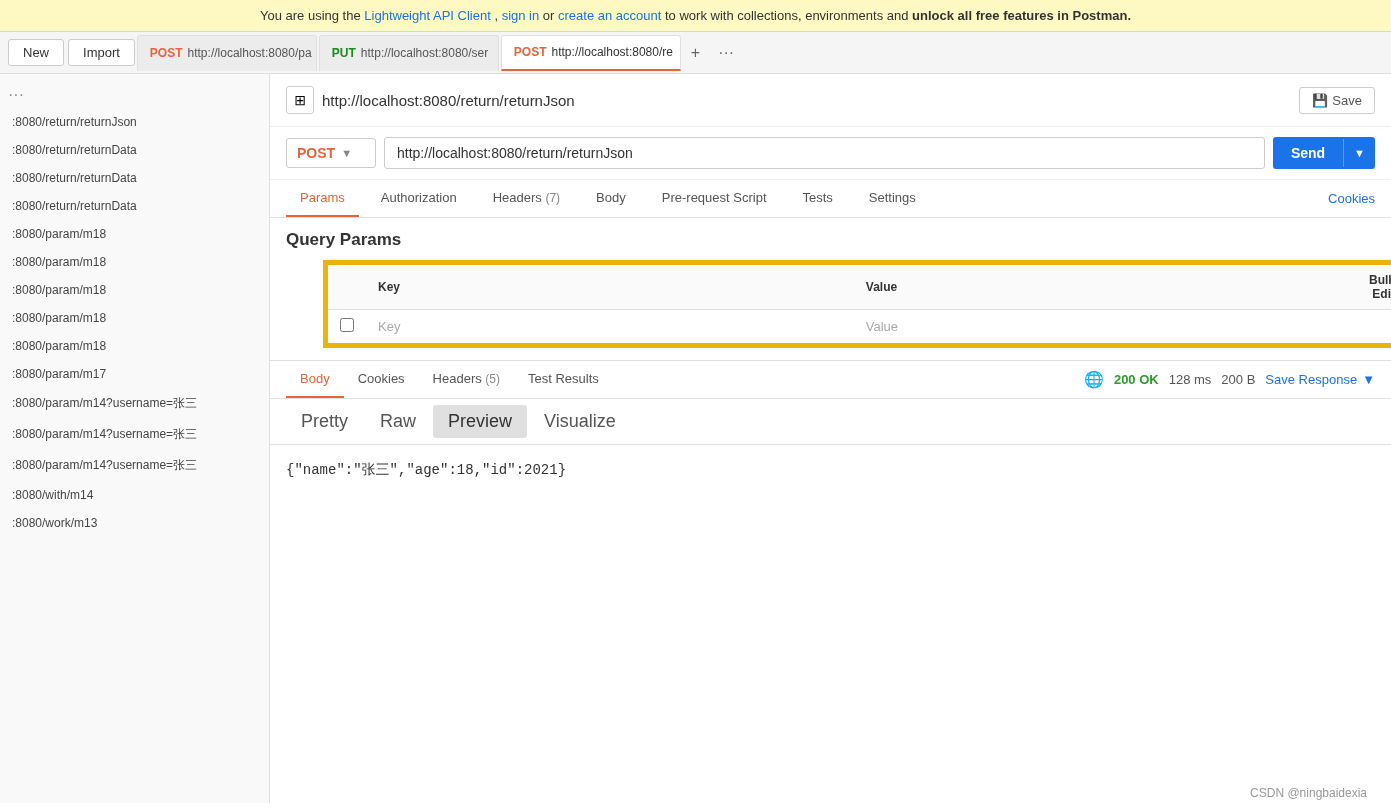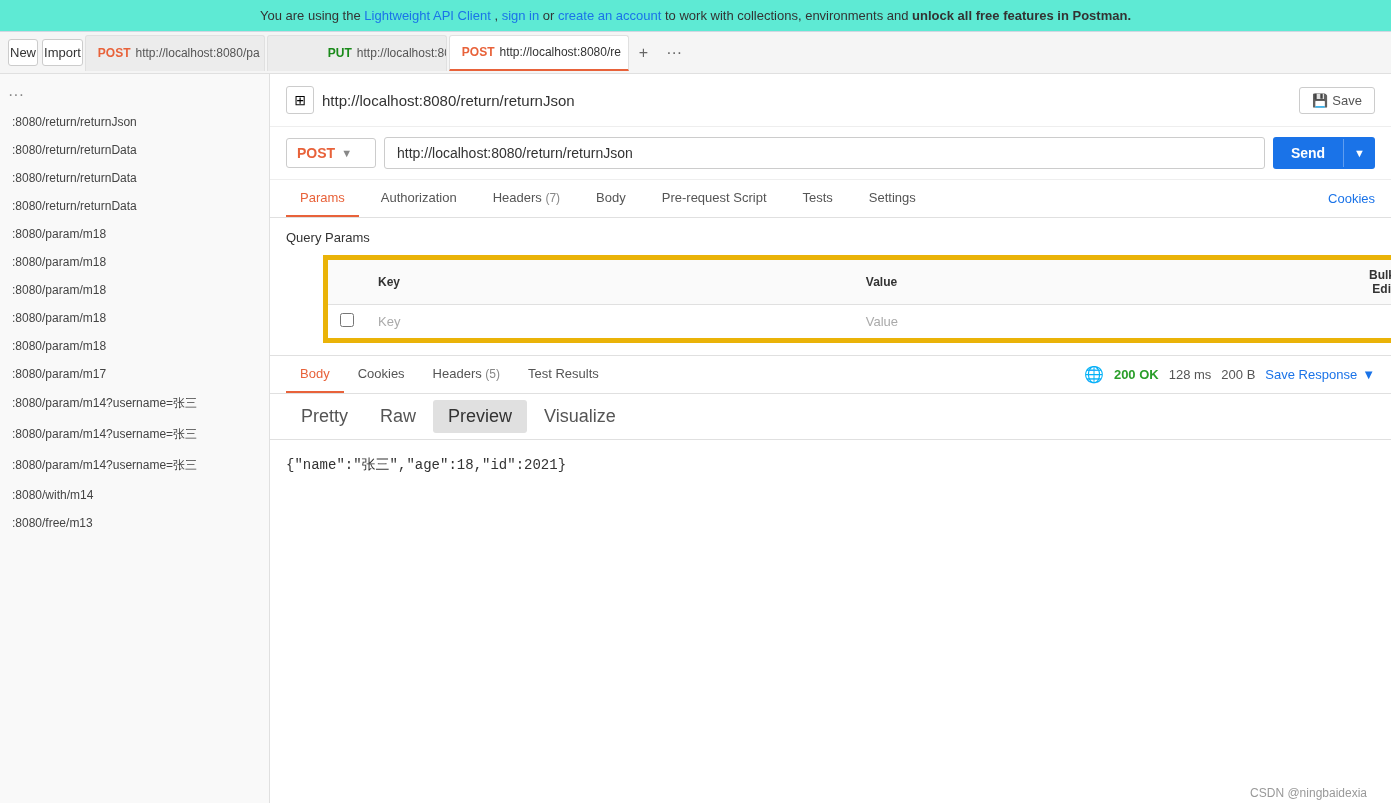--- a/index.html
+++ b/index.html
@@ -1,40 +1,40 @@
 <!DOCTYPE html>
 <html><head>
   <meta charset="utf-8">
   <style>
     * { box-sizing: border-box; margin: 0; padding: 0; }
     body { font-family: -apple-system, BlinkMacSystemFont, 'Segoe UI', Arial, sans-serif; font-size: 13px; background: #fff; overflow: hidden; }
 
     .top-banner {
-      background: #5eead4;
+      background: #fef9c3;
       padding: 8px 16px;
       text-align: center;
       font-size: 13px;
       color: #333;
       border-bottom: 1px solid #d0d7e2;
     }
     .top-banner a { color: #1a73e8; text-decoration: none; }
     .top-banner strong { font-weight: 600; }
 
     .app-container { display: flex; flex-direction: column; height: calc(100vh - 37px); }
 
     .tab-bar {
       display: flex; align-items: center;
       background: #f5f5f5;
       border-bottom: 1px solid #e0e0e0;
       padding: 0 8px;
       height: 42px;
       gap: 2px;
     }
     .new-btn, .import-btn {
-      padding: 5px 1px;
+      padding: 5px 14px;
       border-radius: 3px;
       border: 1px solid #ccc;
       background: #fff;
       cursor: pointer;
       font-size: 13px;
       font-weight: 500;
       color: #333;
     }
     .new-btn { margin-right: 2px; }
     .tab-item {
@@ -56,21 +56,21 @@
     .tab-item.active {
       background: #fff;
       color: #333;
       border-bottom: 2px solid #e8623a;
     }
     .tab-item .method {
       font-weight: 700;
       margin-right: 5px;
     }
     .tab-item.post .method { color: #e8623a; }
-    .tab-item.put .method { color: #1a8a1a; margin-left: 48px; }
+    .tab-item.put .method { color: #1a8a1a; }
     .tab-plus, .tab-dots {
       padding: 0 8px;
       color: #666;
       cursor: pointer;
       font-size: 16px;
     }
 
     .main-area { display: flex; flex: 1; overflow: hidden; }
 
     .sidebar {
@@ -199,21 +199,21 @@
       margin-left: auto;
       color: #1a73e8;
       cursor: pointer;
       font-size: 13px;
       padding: 10px 0;
     }
 
     .query-params-section {
       padding: 12px 16px;
     }
-    .section-title { font-weight: 400; font-size: 13px; color: #333; margin-bottom: 10px; }
+    .section-title { font-weight: 700; font-size: 17px; color: #333; margin-bottom: 10px; }
 
     .params-table { width: 100%; border-collapse: collapse; border: 5px solid #eab308; margin-left: 37px; }
     .params-table th {
       text-align: left;
       padding: 8px 12px;
       font-size: 12px;
       font-weight: 600;
       color: #333;
       background: #fafafa;
       border-bottom: 1px solid #e0e0e0;
@@ -349,21 +349,21 @@
       <div class="sidebar-item">:8080/param/m18</div>
       <div class="sidebar-item">:8080/param/m18</div>
       <div class="sidebar-item">:8080/param/m18</div>
       <div class="sidebar-item">:8080/param/m18</div>
       <div class="sidebar-item">:8080/param/m18</div>
       <div class="sidebar-item">:8080/param/m17</div>
       <div class="sidebar-item">:8080/param/m14?username=张三</div>
       <div class="sidebar-item">:8080/param/m14?username=张三</div>
       <div class="sidebar-item">:8080/param/m14?username=张三</div>
       <div class="sidebar-item">:8080/with/m14</div>
-      <div class="sidebar-item">:8080/free/m13</div>
+      <div class="sidebar-item">:8080/work/m13</div>
     </div>
 
     <div class="request-panel">
 
       <div class="request-url-bar">
         <div class="url-icon">⊞</div>
         <div class="url-title">http://localhost:8080/return/returnJson</div>
         <button class="save-btn">
           <span>💾</span>
           <span>Save</span>

